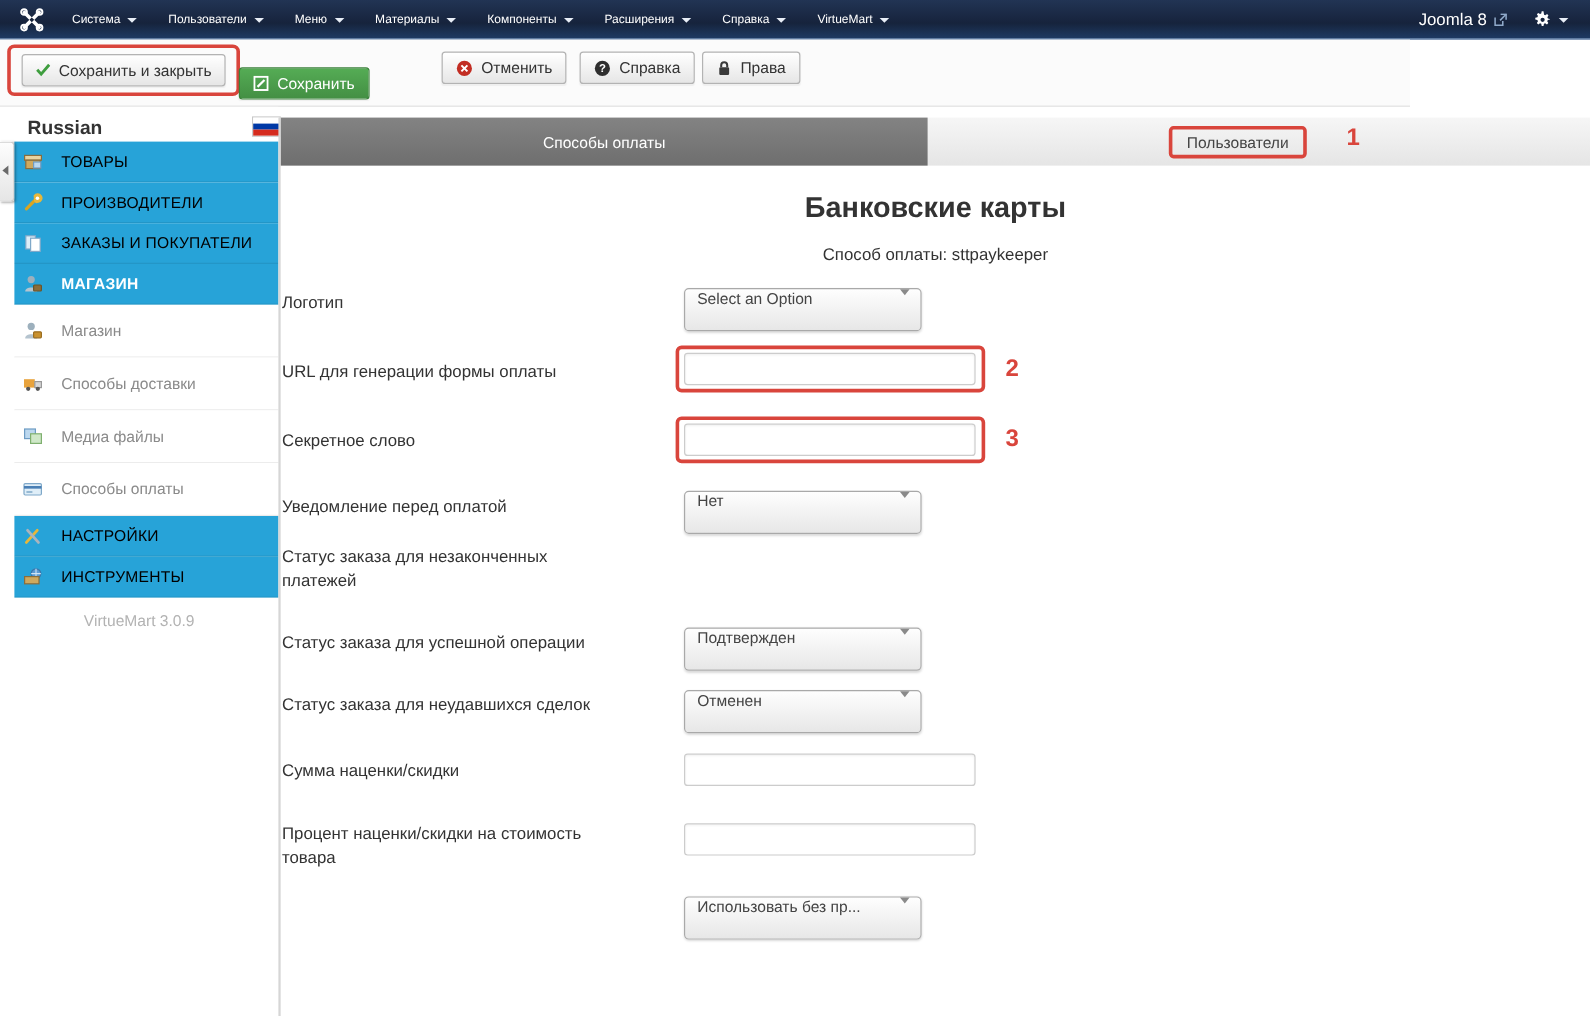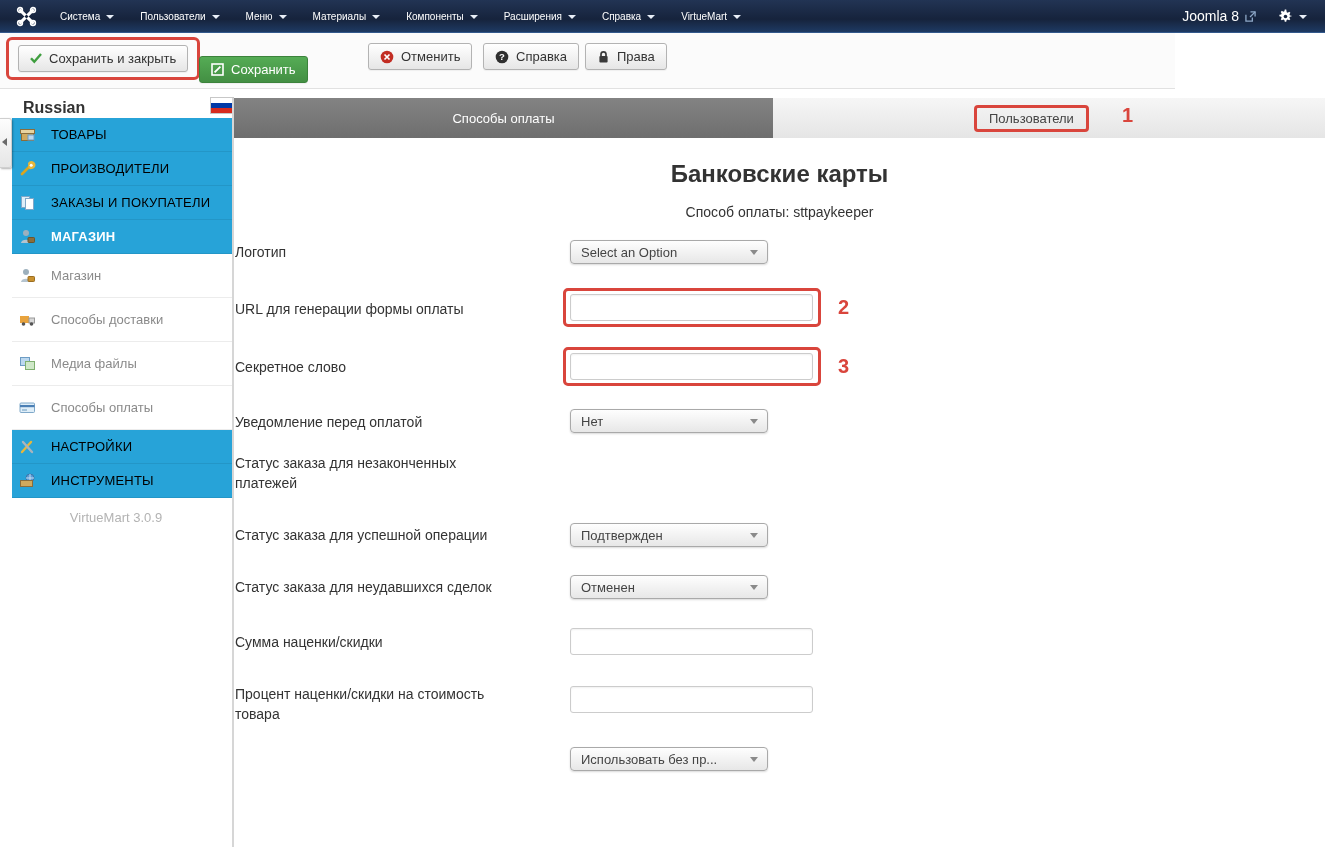--- a/index.html
+++ b/index.html
@@ -67,23 +67,23 @@
     padding:2px 12px; font-size:13px; color:#444; line-height:17px; background:transparent; cursor:pointer; }
   .anno-num { position:absolute; font-size:20px; font-weight:bold; color:#d9453c; }
 
   .page-title { position:absolute; left:0; top:62px; width:1091px; text-align:center;
     font-size:24px; font-weight:bold; color:#333; }
   .page-sub { position:absolute; left:0; top:106px; width:1091px; text-align:center;
     font-size:14px; color:#333; }
 
   .f-label { position:absolute; left:1px; width:335px; font-size:14px; color:#333;
     line-height:20px; white-space:pre-line; }
-  .vm-select { position:absolute; left:336px; width:198px; height:24px; box-sizing:border-box;
+  .vm-select { position:absolute; left:336px; width:198px; height:36px; box-sizing:border-box;
     border:1px solid #a9a9a9; border-radius:4px; background:linear-gradient(#fefefe,#e7e7e7);
-    display:flex; align-items:center; justify-content:space-between; padding:0 9px 0 10px;
+    display:flex; align-items:flex-start; justify-content:space-between; padding:0 9px 0 10px;
     font-size:13px; color:#444; box-shadow:0 1px 2px rgba(0,0,0,.15); cursor:pointer; }
   .vm-select .txt { overflow:hidden; white-space:nowrap; max-width:160px; }
   .sel-arrow { width:0; height:0; border-left:4px solid transparent; border-right:4px solid transparent;
     border-top:5px solid #8a8a8a; }
   .vm-input { position:absolute; left:336px; width:243px; height:27px; box-sizing:border-box;
     border:1px solid #ccc; border-radius:3px; background:#fff; outline:none;
     box-shadow:inset 0 1px 2px rgba(0,0,0,.06); font-size:13px; padding:0 6px; color:#333; }
   .red-box { position:absolute; left:329px; width:258px; height:39px; box-sizing:border-box;
     border:3px solid #d9453c; border-radius:5px; pointer-events:none; }
 </style>

